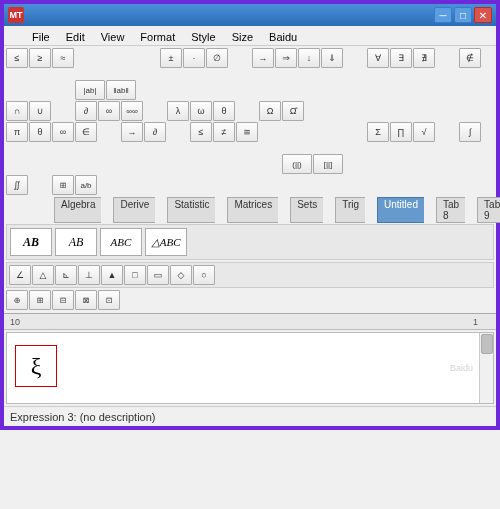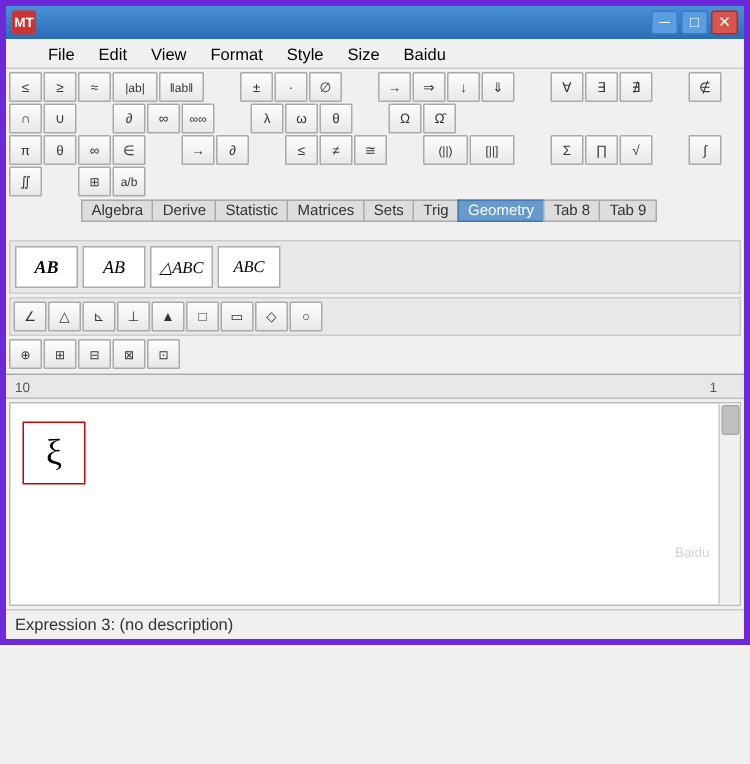--- a/index.html
+++ b/index.html
@@ -103,28 +103,29 @@
       align-items: center;
       justify-content: center;
       cursor: pointer;
       font-size: 9px;
       color: #333;
       border-radius: 1px;
     }
 
     .tb-btn-wide {
       width: 30px;
+      margin-top: 32px;
     }
 
     
     .style-tabs {
       display: flex;
-      gap: 0;
+      gap: 12px;
       margin-top: 2px;
-      margin-bottom: 12px;
+      margin-bottom: 1px;
       padding-left: 48px;
     }
     .style-tab {
       padding: 1px 6px;
       font-size: 10px;
       border: 1px solid #aaa;
       background: #ddd;
       cursor: pointer;
       border-right: none;
       color: #333;
@@ -340,30 +341,30 @@
       <div class="tb-btn" style="font-size:8px;">a/b</div>
     </div>
 
     <div class="style-tabs">
       <div class="style-tab">Algebra</div>
       <div class="style-tab">Derive</div>
       <div class="style-tab">Statistic</div>
       <div class="style-tab">Matrices</div>
       <div class="style-tab">Sets</div>
       <div class="style-tab">Trig</div>
-      <div class="style-tab active">Geometry</div>
+      <div class="style-tab active">Untitled</div>
       <div class="style-tab">Tab 8</div>
       <div class="style-tab">Tab 9</div>
     </div>
 
     <div style="display:flex; gap:3px; padding:3px; background:#e8e8e8; border:1px solid #ccc; margin-bottom:2px;">
       <div class="tpl-btn" style="font-style:italic;font-weight:bold;font-family:serif;">AB</div>
       <div class="tpl-btn" style="font-style:italic;font-family:serif;">AB</div>
+      <div class="tpl-btn" style="font-style:italic;font-family:serif;font-size:11px;">ABC</div>
       <div class="tpl-btn" style="font-family:serif;font-size:11px;">△ABC</div>
-      <div class="tpl-btn" style="font-style:italic;font-family:serif;font-size:11px;">ABC</div>
     </div>
 
     <div class="symbol-row">
       <div class="tb-btn">∠</div>
       <div class="tb-btn">△</div>
       <div class="tb-btn">⊾</div>
       <div class="tb-btn">⊥</div>
       <div class="tb-btn">▲</div>
       <div class="tb-btn">□</div>
       <div class="tb-btn">▭</div>

